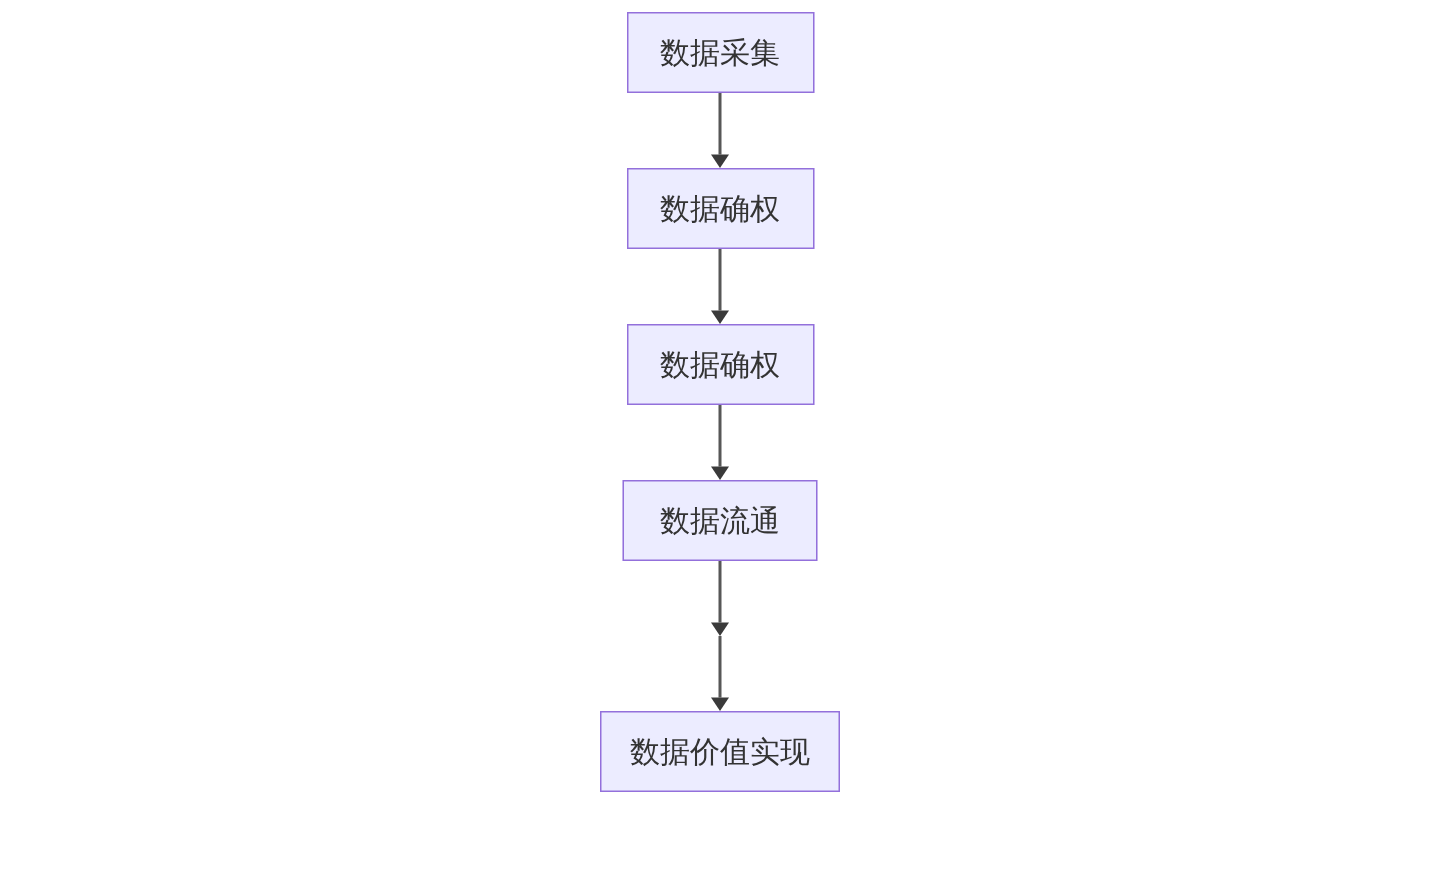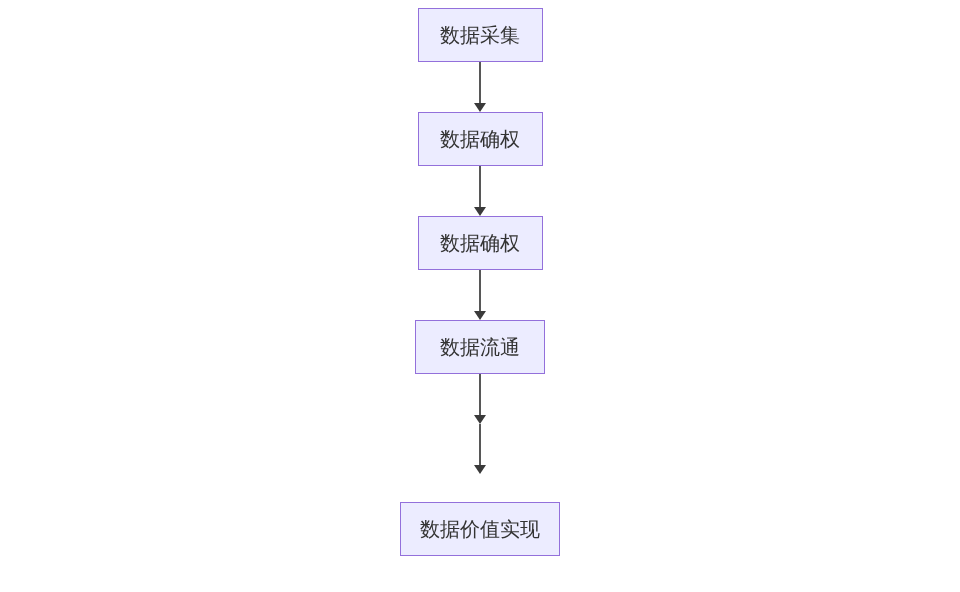--- a/index.html
+++ b/index.html
@@ -88,16 +88,16 @@
       <span>数据流通</span>
     </div>
     <div class="flow-arrow">
       <div class="arrow-line"></div>
       <div class="arrow-head"></div>
     </div>
     <div class="flow-arrow">
       <div class="arrow-line"></div>
       <div class="arrow-head"></div>
     </div>
-    <div class="flow-node" style="width: 160px; margin-top: 28px;">
+    <div class="flow-node" style="width: 160px;">
       <span>数据价值实现</span>
     </div>
   </div>
 
 </body></html>

